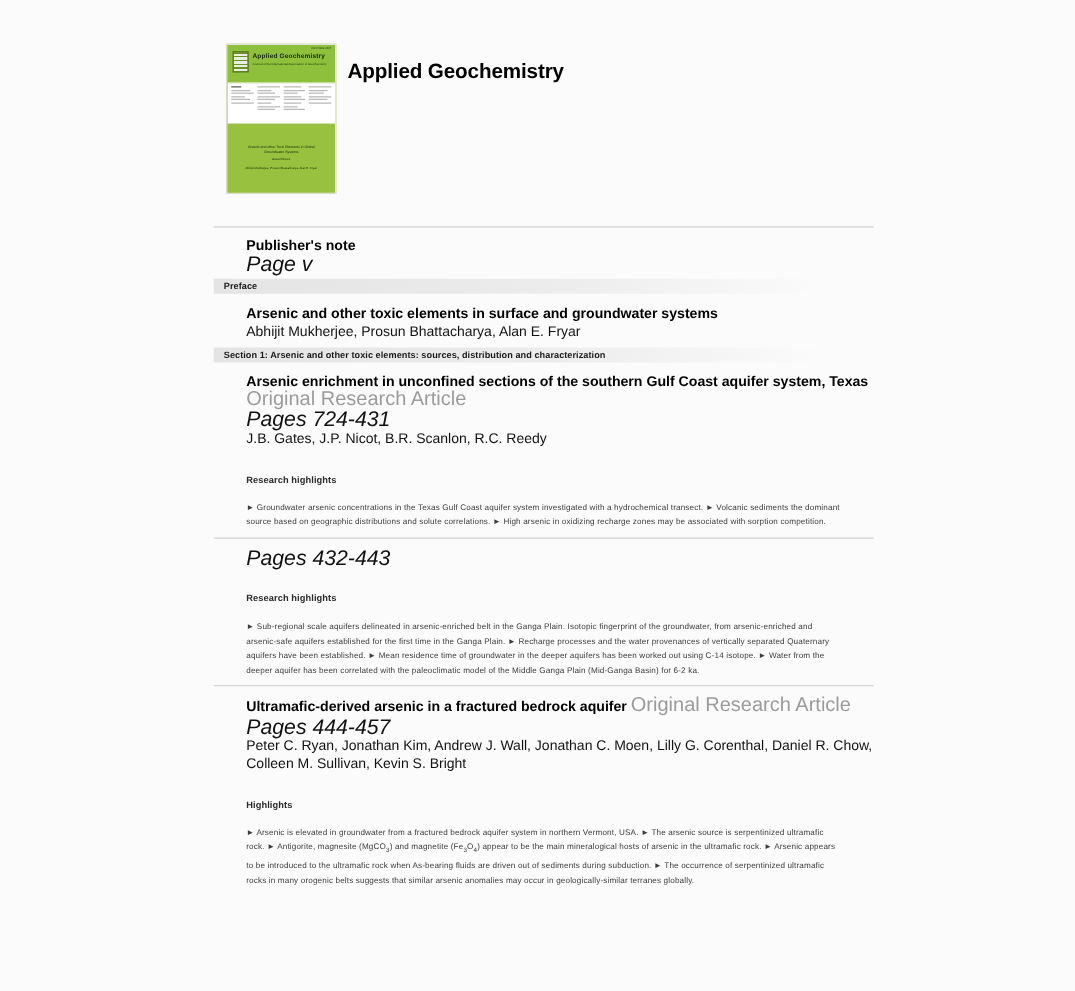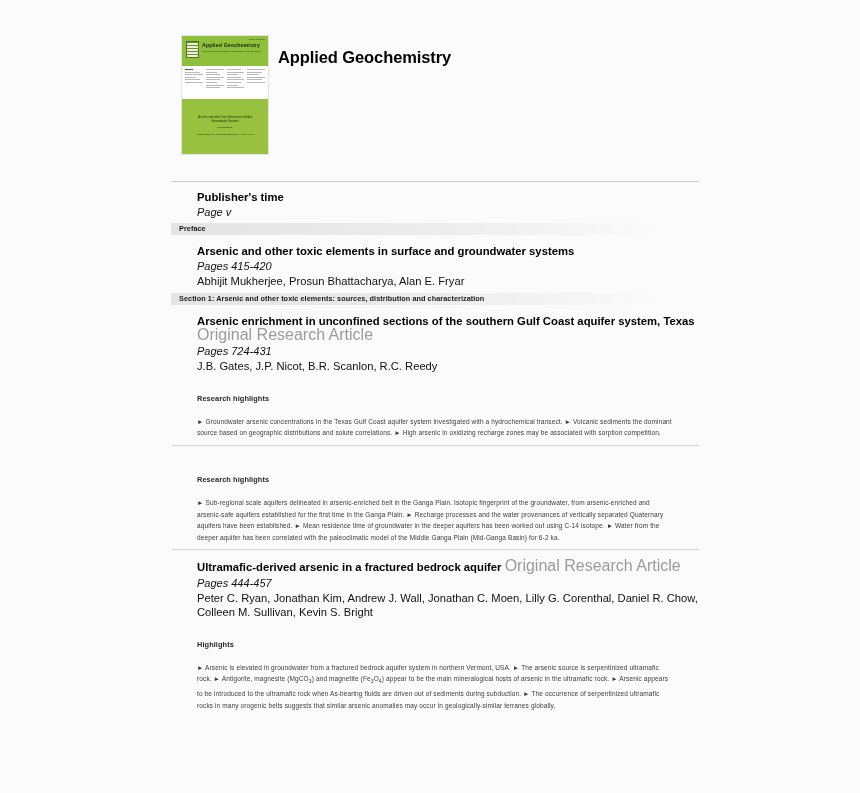--- a/index.html
+++ b/index.html
@@ -151,21 +151,21 @@
     line-height: 14.2px;
     color: #000;
     margin: 0 0 1px 0;
   }
   .art-type {
     font-weight: normal;
     color: #9b9b9b;
     font-size: 16px;
   }
   .pages {
-    font-size: 11px;
+    font-size: 17px;
     font-style: italic;
     color: #111;
     line-height: 14px;
     margin: 0;
   }
   .authors {
     font-size: 11.2px;
     color: #111;
     line-height: 14.5px;
     margin: 1px 0 0 0;
@@ -280,51 +280,51 @@
   </div>
 
   <div class="journal-title">Applied Geochemistry</div>
 </div>
 
 <div class="content">
 
   <div class="rule"></div>
 
   <div class="entry first">
-    <div class="art-title">Publisher's time</div>
+    <div class="art-title">Publisher's note</div>
     <div class="pages">Page v</div>
   </div>
 
   <div class="section-bar">
     <span class="label">Preface</span>
   </div>
 
   <div class="entry">
     <div class="art-title">Arsenic and other toxic elements in surface and groundwater systems</div>
-    <div class="pages">Pages 415-420</div>
     <div class="authors">Abhijit Mukherjee, Prosun Bhattacharya, Alan E. Fryar</div>
   </div>
 
   <div class="section-bar wide">
     <span class="label">Section 1: Arsenic and other toxic elements: sources, distribution and characterization</span>
   </div>
 
   <div class="entry">
     <div class="art-title"><span>Arsenic enrichment in unconfined sections of the southern Gulf Coast aquifer system, Texas</span> <span class="art-type">Original Research Article</span></div>
     <div class="pages">Pages 724-431</div>
     <div class="authors">J.B. Gates, J.P. Nicot, B.R. Scanlon, R.C. Reedy</div>
   </div>
 
   <div class="highlights">
     <div class="highlights-head">Research highlights</div>
     <div class="highlights-body">► Groundwater arsenic concentrations in the Texas Gulf Coast aquifer system investigated with a hydrochemical transect. ► Volcanic sediments the dominant source based on geographic distributions and solute correlations. ► High arsenic in oxidizing recharge zones may be associated with sorption competition.</div>
   </div>
   <div class="hl-rule"></div>
 
   <div class="entry">
+    <div class="pages">Pages 432-443</div>
   </div>
 
   <div class="highlights">
     <div class="highlights-head">Research highlights</div>
     <div class="highlights-body">► Sub-regional scale aquifers delineated in arsenic-enriched belt in the Ganga Plain. Isotopic fingerprint of the groundwater, from arsenic-enriched and arsenic-safe aquifers established for the first time in the Ganga Plain. ► Recharge processes and the water provenances of vertically separated Quaternary aquifers have been established. ► Mean residence time of groundwater in the deeper aquifers has been worked out using C-14 isotope. ► Water from the deeper aquifer has been correlated with the paleoclimatic model of the Middle Ganga Plain (Mid-Ganga Basin) for 6-2 ka.</div>
   </div>
   <div class="hl-rule"></div>
 
   <div class="entry">
     <div class="art-title"><span>Ultramafic-derived arsenic in a fractured bedrock aquifer</span> <span class="art-type">Original Research Article</span></div>

